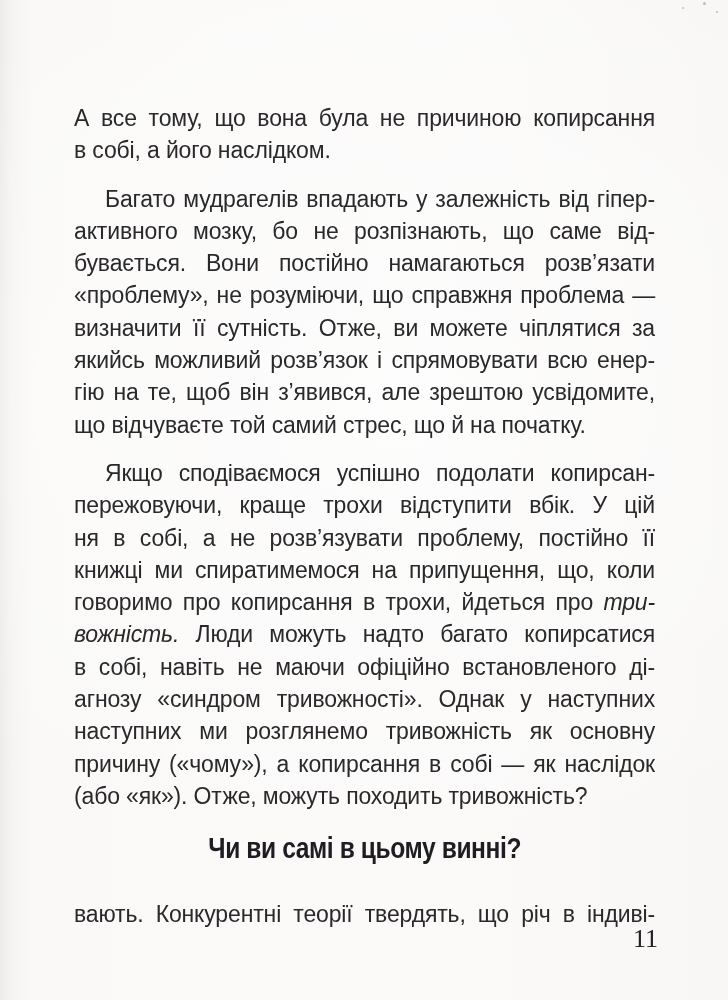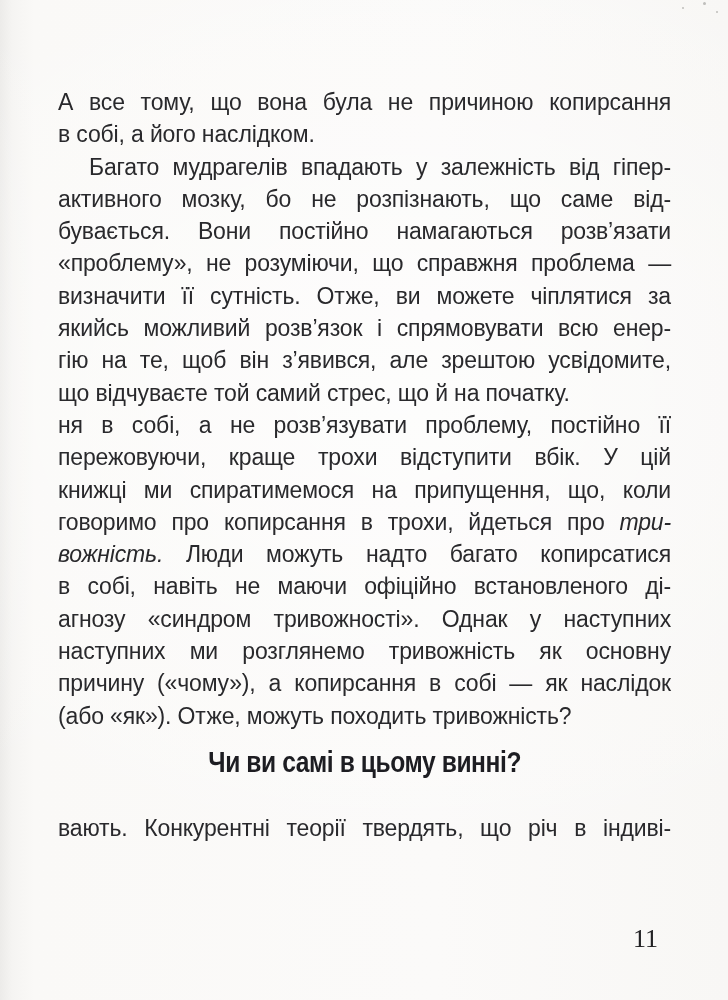--- a/index.html
+++ b/index.html
@@ -20,21 +20,21 @@
       radial-gradient(ellipse 900px 700px at 55% 40%, rgba(255,255,255,0.6), rgba(255,255,255,0) 70%),
       linear-gradient(90deg, #ecebe9 0px, #f5f4f2 12px, #faf9f7 34px, #fbfaf9 60%, #f8f7f5 100%);
   }
   .text-block {
     position: absolute;
     left: 58px;
     top: 86px;
     width: 613px;
     color: #29292c;
   }
-  .paragraph { margin: 0; }
+  .paragraph { margin: 16px; }
   .line {
     font-size: 23px;
     line-height: 32.3px;
     height: 32.3px;
     letter-spacing: -0.15px;
     text-align: justify;
     text-align-last: justify;
     white-space: nowrap;
     overflow: visible;
   }
@@ -99,22 +99,23 @@
         <div class="line indent"><span>Багато мудрагелів впадають у залежність від гіпер-</span></div>
         <div class="line"><span>активного мозку, бо не розпізнають, що саме від-</span></div>
         <div class="line"><span>бувається. Вони постійно намагаються розв’язати</span></div>
         <div class="line"><span>«проблему», не розуміючи, що справжня проблема —</span></div>
         <div class="line"><span>визначити її сутність. Отже, ви можете чіплятися за</span></div>
         <div class="line"><span>якийсь можливий розв’язок і спрямовувати всю енер-</span></div>
         <div class="line"><span>гію на те, щоб він з’явився, але зрештою усвідомите,</span></div>
         <div class="line last"><span>що відчуваєте той самий стрес, що й на початку.</span></div>
       </div>
       <div class="paragraph">
+        <div class="line indent"><span>Якщо сподіваємося успішно подолати копирсан-</span></div>
+        <div class="line"><span>пережовуючи, краще трохи відступити вбік. У цій</span></div>
         <div class="line"><span>ня в собі, а не розв’язувати проблему, постійно її</span></div>
-        <div class="line"><span>пережовуючи, краще трохи відступити вбік. У цій</span></div>
         <div class="line"><span>книжці ми спиратимемося на припущення, що, коли</span></div>
         <div class="line"><span>говоримо про копирсання в трохи, йдеться про </span><em>три-</em></div>
         <div class="line"><em>вожність.</em><span> Люди можуть надто багато копирсатися</span></div>
         <div class="line"><span>в собі, навіть не маючи офіційно встановленого ді-</span></div>
         <div class="line"><span>агнозу «синдром тривожності». Однак у наступних</span></div>
         <div class="line"><span>наступних ми розглянемо тривожність як основну</span></div>
         <div class="line"><span>причину («чому»), а копирсання в собі — як наслідок</span></div>
         <div class="line last"><span>(або «як»). Отже, можуть походить тривожність?</span></div>
       </div>
       <div class="heading"><span class="heading-inner">Чи ви самі в цьому винні?</span></div>

